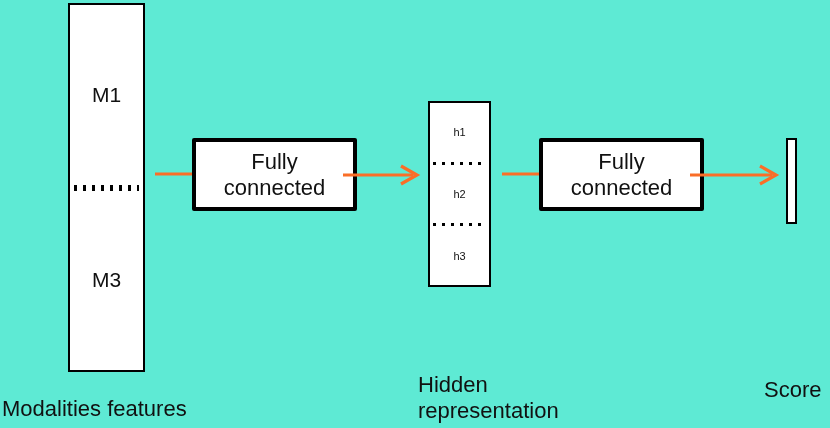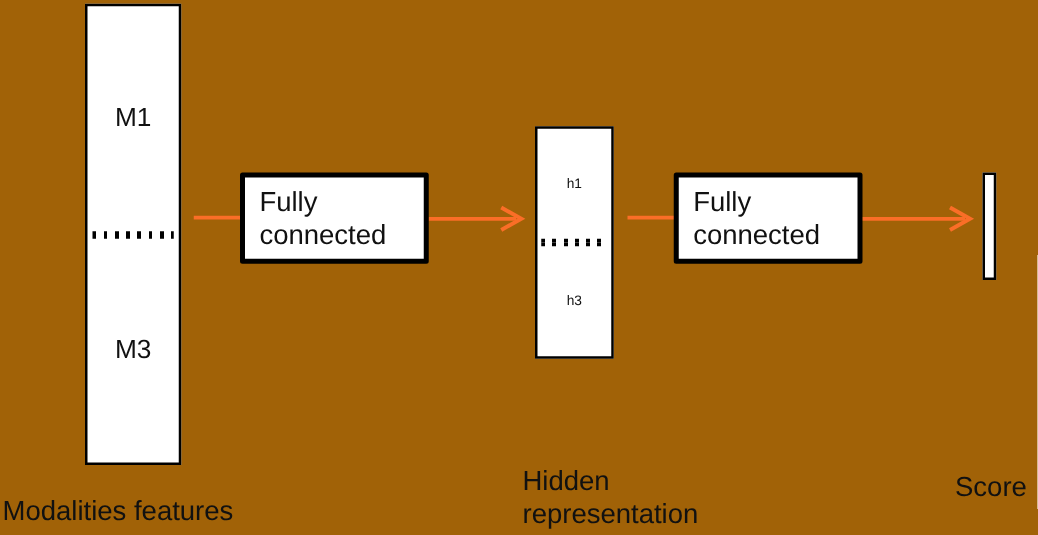--- a/index.html
+++ b/index.html
@@ -4,21 +4,21 @@
 <style>
   html, body {
     margin: 0;
     padding: 0;
     background: #ffffff;
   }
   .canvas {
     position: relative;
     width: 830px;
     height: 428px;
-    background: #a16207;
+    background: #5eead4;
     font-family: "Liberation Sans", sans-serif;
     color: var(--text, #111111);
     overflow: hidden;
   }
   
   .vrect {
     position: absolute;
     box-sizing: border-box;
     background: #ffffff;
     border: 2px solid var(--line, #000000);
@@ -45,28 +45,28 @@
   .hidden-rect {
     left: 428px; top: 101px;
     width: 63px; height: 186px;
     font-size: 11px;
   }
   .hidden-rect .dots { margin: 0 3px; }
   
   .fcbox {
     position: absolute;
     box-sizing: border-box;
-    width: 151px; height: 73px;
+    width: 165px; height: 73px;
     background: #ffffff;
     border: 4px solid var(--line, #000000);
     border-radius: 2px;
     display: flex;
     align-items: center;
     justify-content: center;
-    text-align: left;
+    text-align: center;
     font-size: 22px;
     line-height: 26px;
   }
   .fcbox .fclabel { width: 120px; }
   .fc1 { left: 192px; top: 138px; }
   .fc2 { left: 539px; top: 138px; }
   
   .score-bar {
     position: absolute;
     box-sizing: border-box;
@@ -121,20 +121,21 @@
   <div class="arrow arrow2">
     <svg width="78" height="30" viewBox="0 0 78 30">
       <line x1="0" y1="15" x2="70" y2="15" stroke="currentColor" stroke-width="3"></line>
       <polyline points="58,6 74,15 58,24" fill="none" stroke="currentColor" stroke-width="3.2"></polyline>
     </svg>
   </div>
 
   <div class="vrect hidden-rect">
     <div class="cell">h1</div>
     <div class="dots"></div>
+    <div class="cell">h2</div>
     <div class="dots"></div>
     <div class="cell">h3</div>
   </div>
 
   <div class="arrow arrow3">
     <svg width="40" height="30" viewBox="0 0 40 30">
       <line x1="1" y1="15" x2="39" y2="15" stroke="currentColor" stroke-width="3"></line>
     </svg>
   </div>
 

